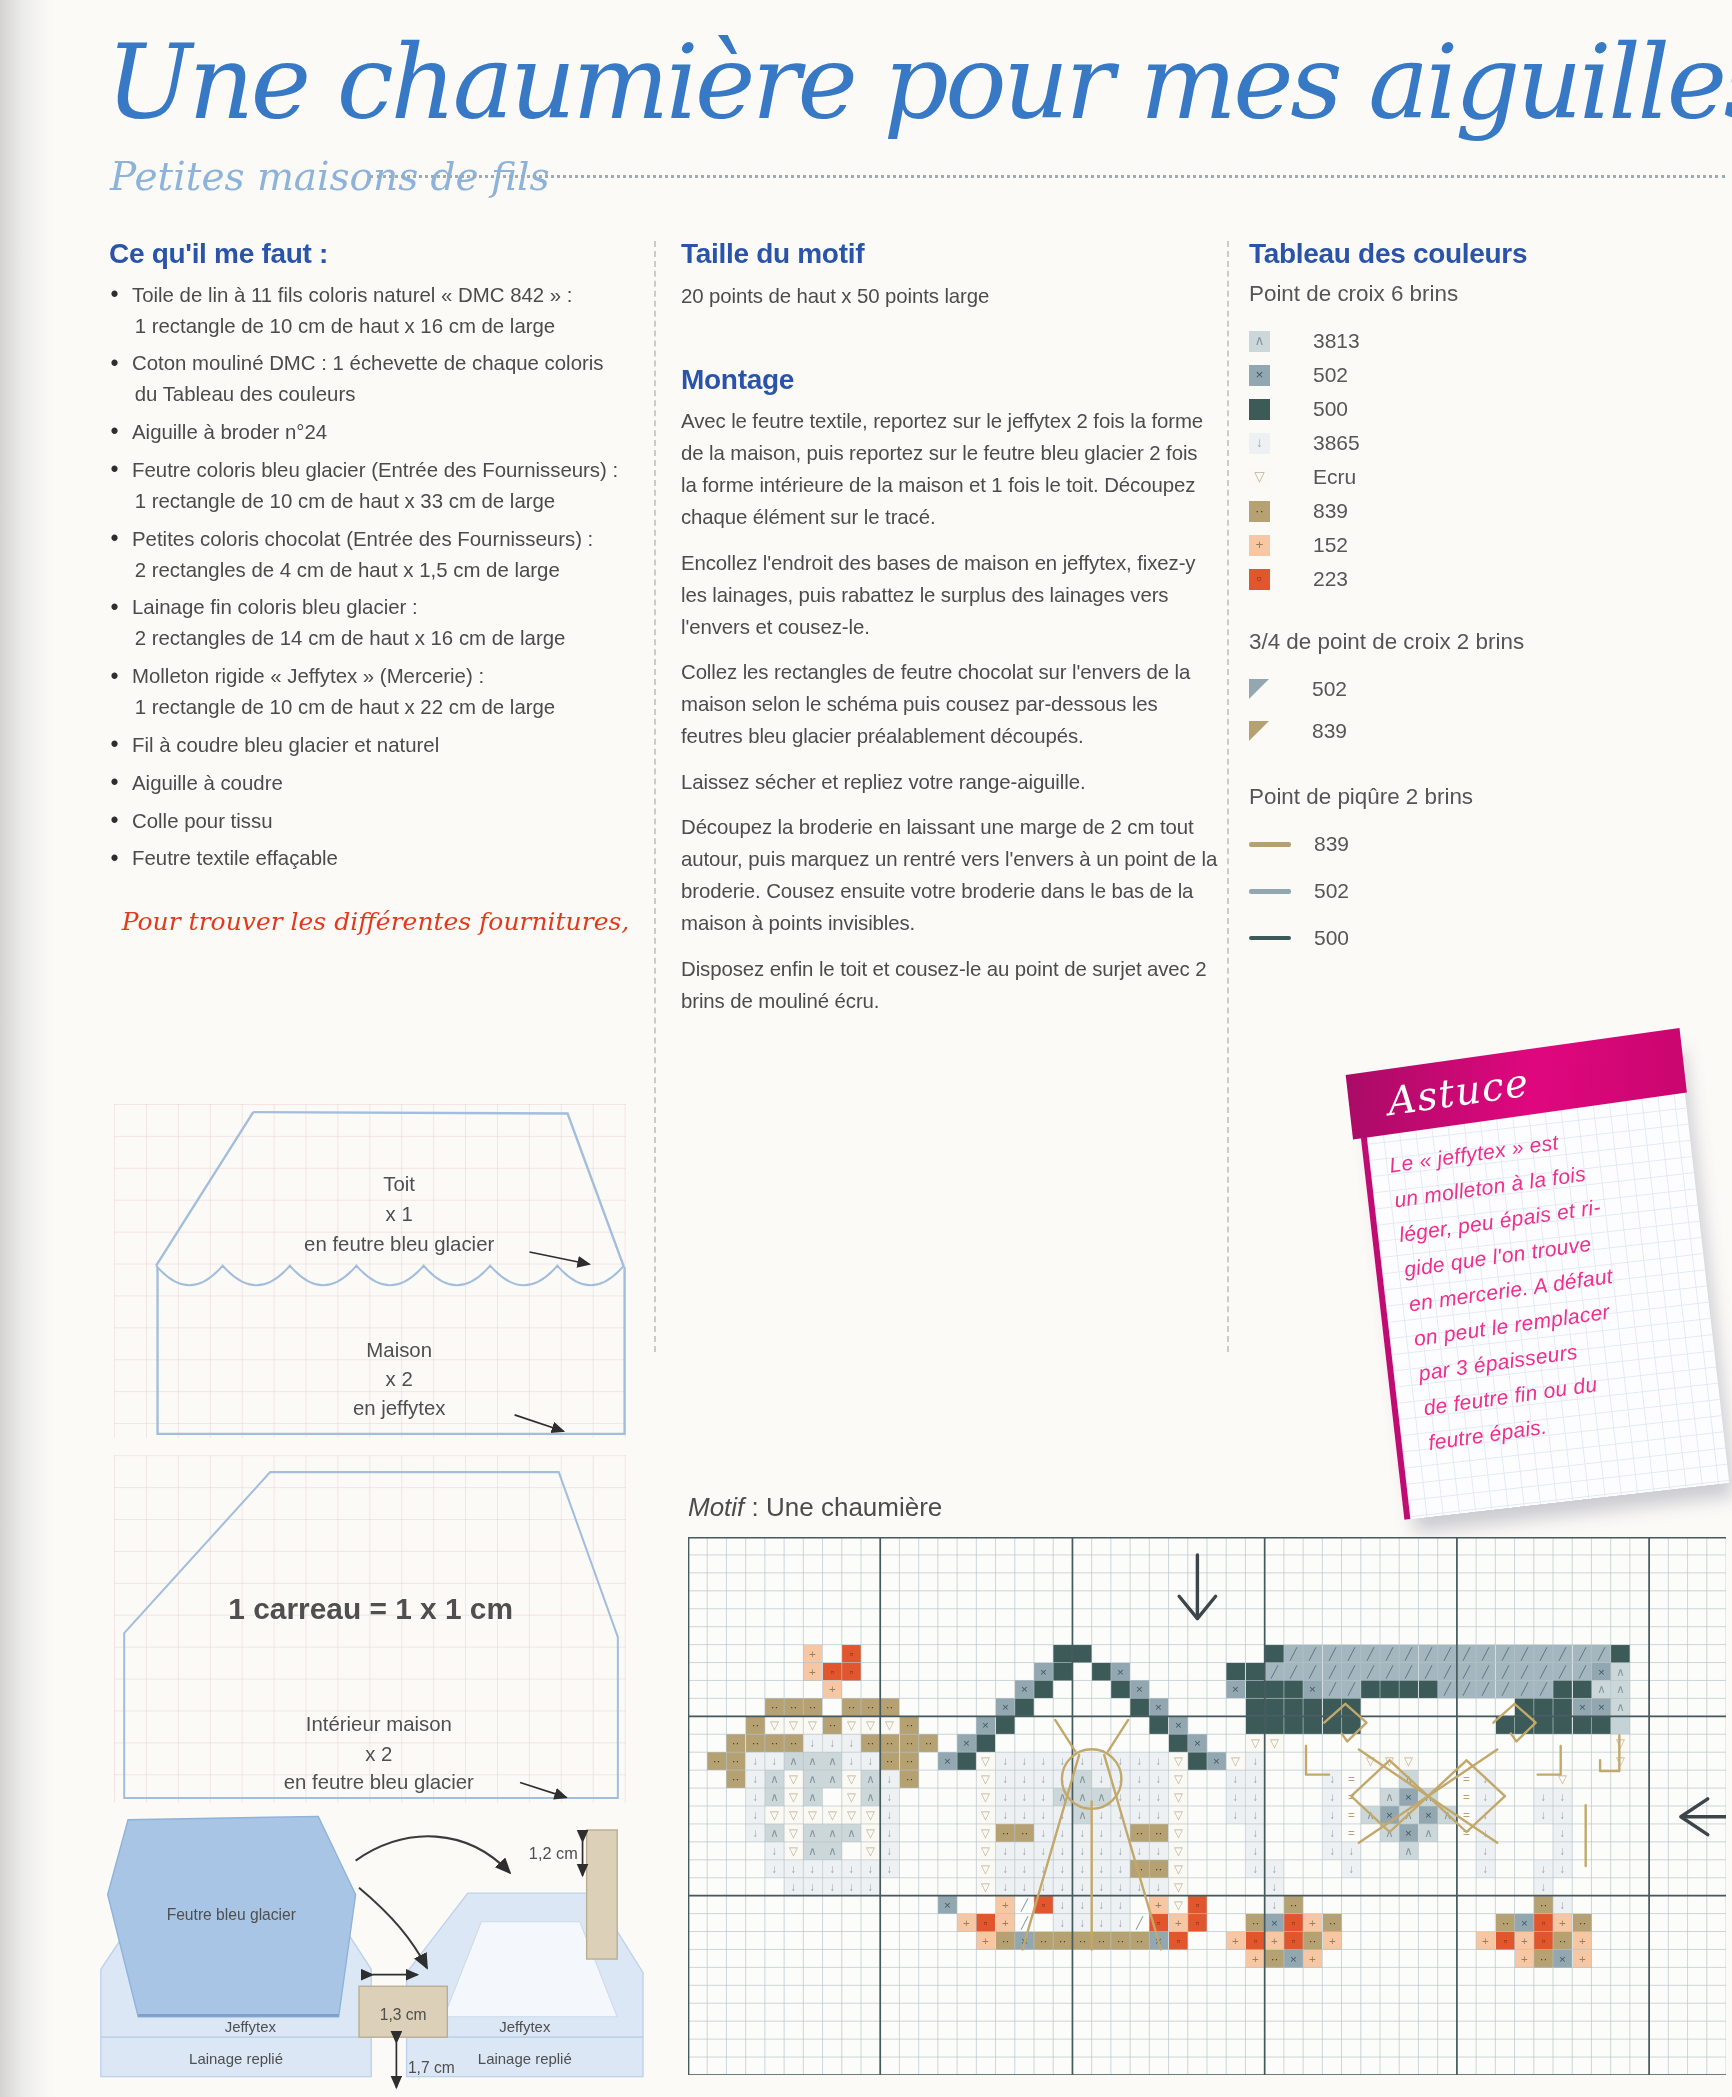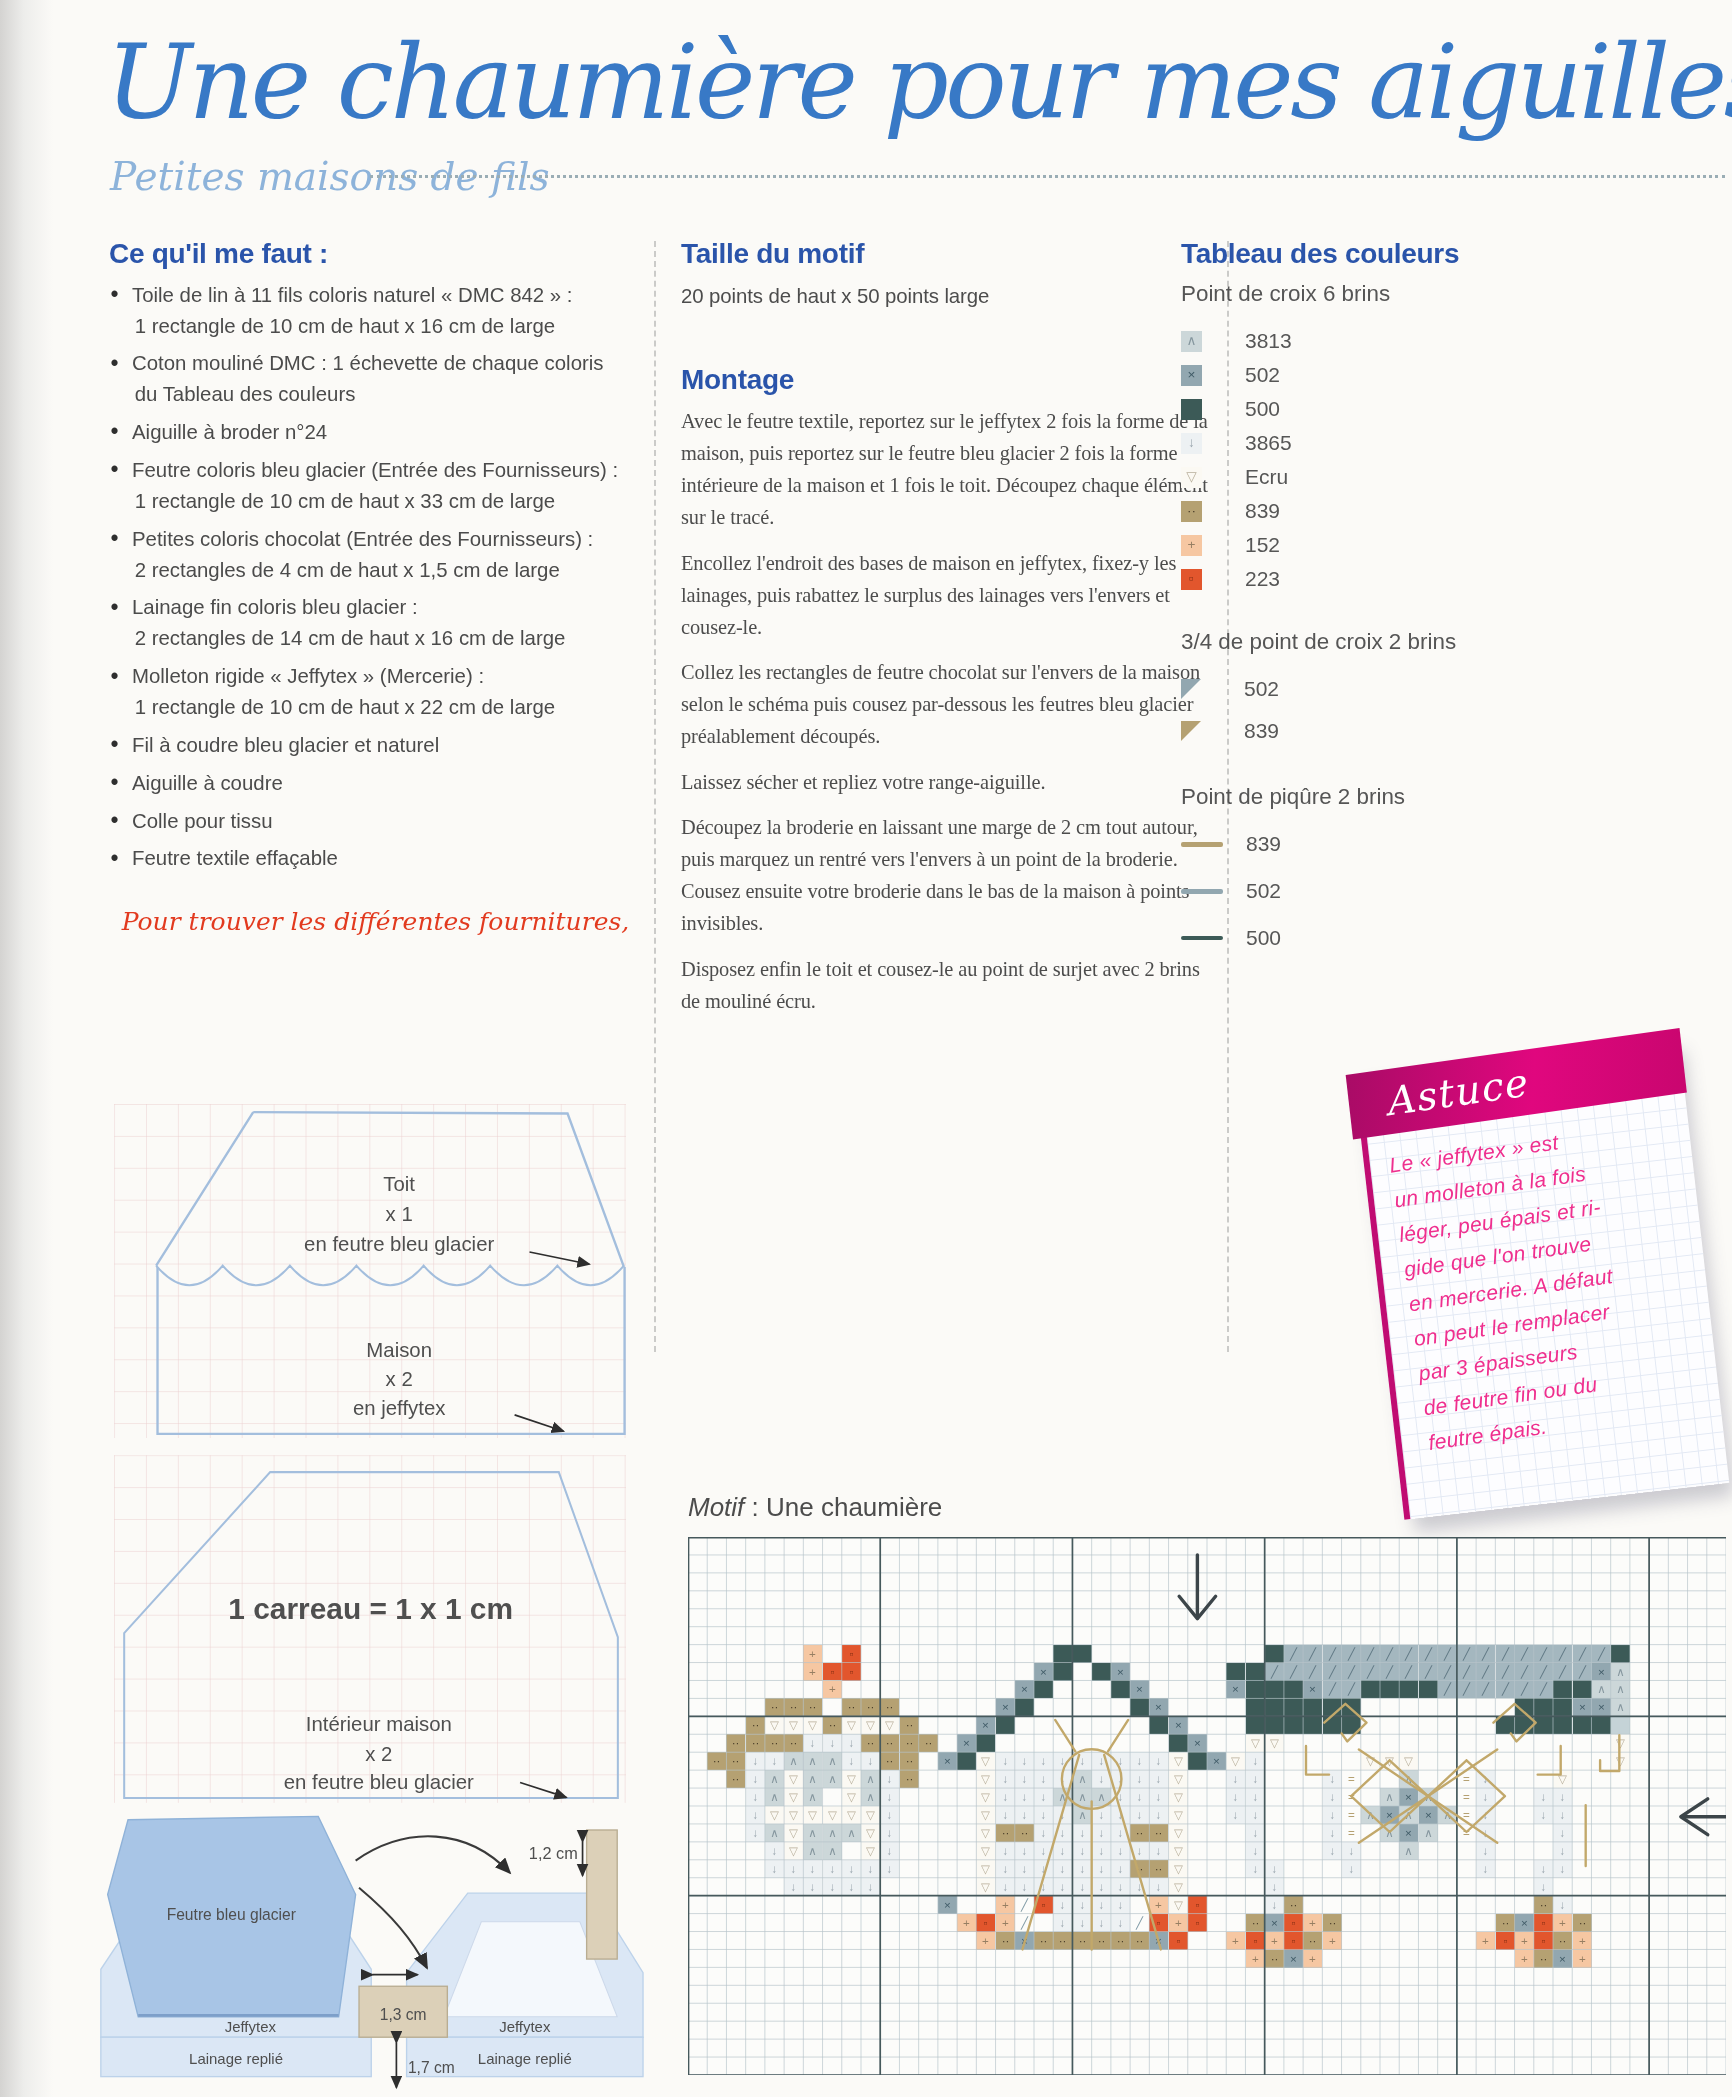--- a/index.html
+++ b/index.html
@@ -13,31 +13,31 @@
   .subtitle{position:absolute;left:110px;top:154px;font-family:"DejaVu Serif",serif;font-style:italic;
         font-size:39px;color:#8db3da;letter-spacing:0;}
   .dotrule{position:absolute;left:370px;top:175px;width:1355px;border-bottom:3.4px dotted #9aadb5;}
   
   .sep{position:absolute;top:241px;height:1111px;border-left:2px dashed #cbcbc9;}
   .sep-1{left:654px;} .sep-2{left:1227px;}
   h2.blue{font-size:28px;font-weight:bold;color:#2a54aa;margin:0 0 9.5px 0;letter-spacing:-0.3px;}
   .body-text{font-size:20.4px;line-height:32px;color:#4c4c4c;letter-spacing:-0.1px;}
   .col-left{position:absolute;left:109px;top:238px;width:533px;}
   .col-mid{position:absolute;left:681px;top:238px;width:537px;}
-  .col-right{position:absolute;left:1181px;top:238px;width:476px;}
+  .col-right{position:absolute;left:1249px;top:238px;width:476px;}
   
   ul.mat{list-style:none;margin:4.1px 0 0 0;padding:0;}
   ul.mat li{position:relative;padding-left:23px;margin:0 0 6.8px 0;font-size:20.4px;line-height:31px;}
   ul.mat li::before{content:"•";position:absolute;left:1.4px;top:-0.7px;font-size:23px;color:#2e2e2e;}
   ul.mat .l2{display:block;padding-left:2.7px;}
   .red-note{margin-top:31px;width:100%;text-align:center;font-family:"DejaVu Serif",serif;
         font-style:italic;font-size:25px;line-height:34px;color:#e23a1f;}
   
   .blk{margin-bottom:35px;}
-  .blk p{margin:0 0 13.6px 0;font-family:Liberation Serif, serif;}
+  .blk p{margin:0 0 13.6px 0;}
   
   .lg-sub{font-size:22.4px;color:#555;margin:11px 0 23px 0;}
   .lg-row{display:flex;align-items:center;height:22.4px;margin-bottom:11.6px;}
   .sw{width:21px;height:21px;display:flex;align-items:center;justify-content:center;
       font-size:13.6px;line-height:1;margin-right:43px;flex:0 0 21px;}
   .lg-code{font-size:21px;color:#565656;}
   .tri{width:0;height:0;border-top:20.4px solid #000;border-right:20.4px solid transparent;margin-right:43px;}
   .tri-502{border-top-color:#92a7b0;} .tri-839{border-top-color:#b5a172;}
   .lnsw{width:42px;height:4.8px;border-radius:2px;margin-right:23px;}
   .ln-839{background:#b5a172;} .ln-502{background:#92a7b0;} .ln-500{background:#3c5a57;}

